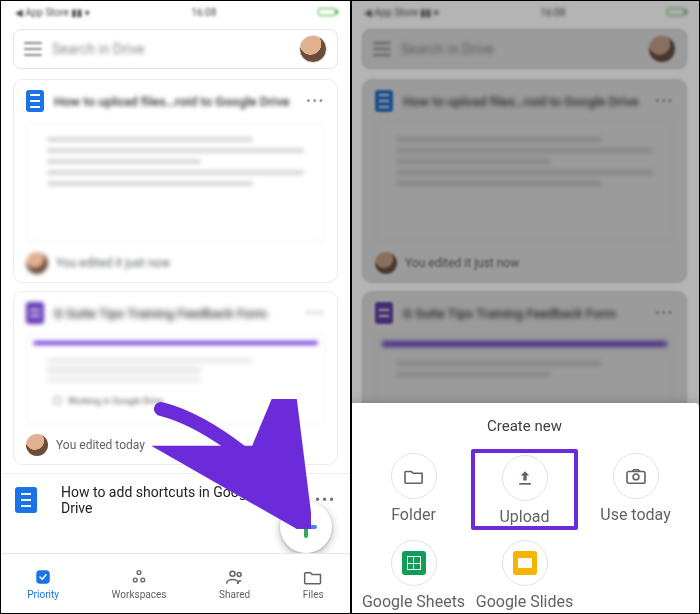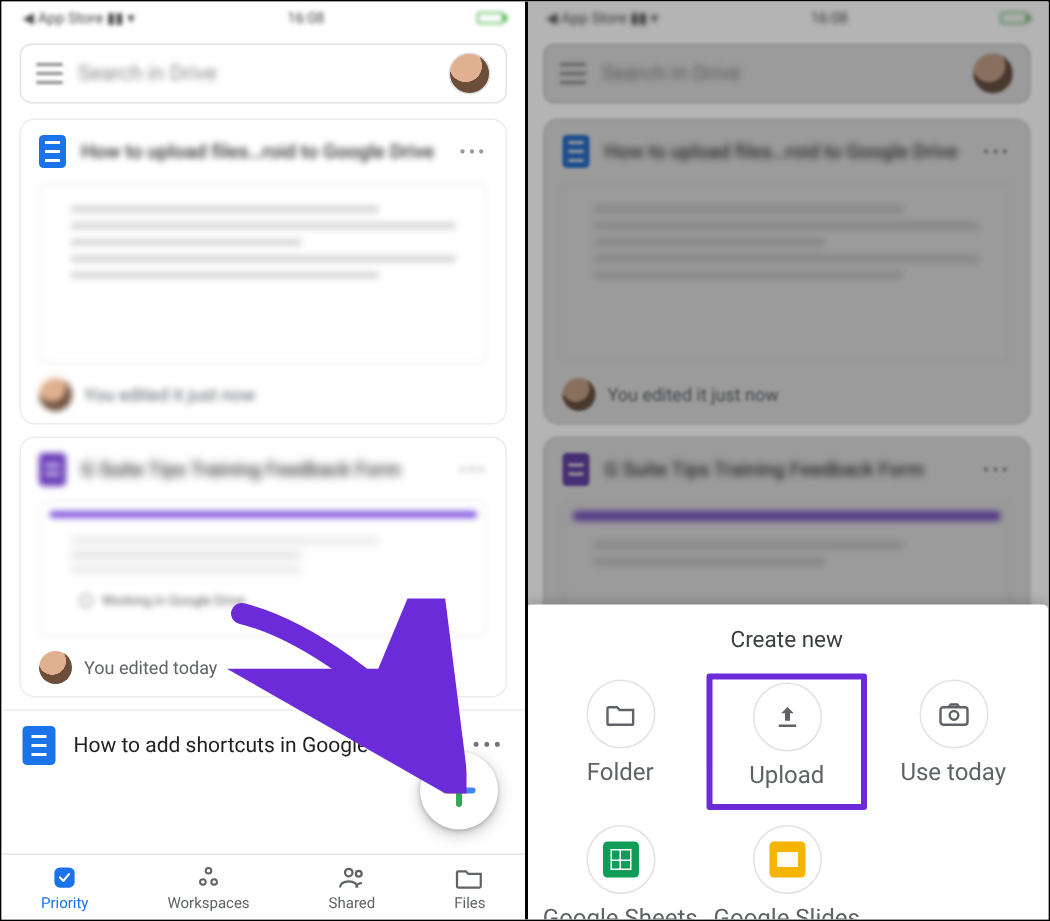--- a/index.html
+++ b/index.html
@@ -65,27 +65,27 @@
   .preview .topbar{ height:6px; background:#6c3ad9; border-radius:2px; margin:-8px -14px 8px;}
   .preview .line{ height:5px; background:#d9d9d9; border-radius:2px;}
   .preview .line.short{ width:60%;}
   .preview .line.med{ width:80%;}
   .card-foot { display:flex; align-items:center; gap:8px; margin-top:10px;}
   .mini-avatar{ width:22px; height:22px; border-radius:50%; background: radial-gradient(circle at 40% 30%, #e0b090 0 45%, #6b4d3a 46% 100%);}
   .foot-text{ font-size:12px; color:#5f6368;}
   .working{ display:flex; align-items:center; gap:6px; font-size:9px; color:#555; margin-top:6px; padding:3px 6px;}
   .working .ring{ width:9px;height:9px;border:1.5px solid #888;border-radius:50%;}
 
-  .row-item { display:flex; align-items:center; padding:10px 14px; gap:12px;}
+  .row-item { display:flex; align-items:center; padding:10px 14px; gap:24px;}
   .row-item .doc-icon{ width:22px;height:26px;}
   .row-item .text{ flex:1; font-size:14px; color:#202124; font-weight:400;}
   .row-item .more{ color:#757575; font-size:14px; letter-spacing:2px; font-weight:700;}
 
   .bottom-nav {
-    position:absolute; bottom:0; left:0; right:0; height:44px;
+    position:absolute; bottom:0; left:0; right:0; height:60px;
     display:flex; align-items:center; justify-content:space-around;
     border-top:1px solid #e6e6e6; background:#fff;
   }
   .nav-item{ display:flex; flex-direction:column; align-items:center; gap:2px; color:#5f6368; font-size:10px;}
   .nav-item.active{ color:#1a73e8;}
   .nav-ic{ width:20px; height:20px; display:flex;align-items:center;justify-content:center;}
 
   
   .fab {
     position:absolute; right:18px; bottom:60px;
@@ -134,21 +134,21 @@
   .circ{
     width:46px;height:46px;border-radius:50%;
     border:1px solid #e2e2e2;
     display:flex;align-items:center;justify-content:center;
     background:#fff;
   }
   .cell .lbl{ font-size:16px; color:#5f6368;}
   .highlight{
     border:4px solid #6c2bd9;
     border-radius:2px;
-    padding:2px 6px 10px;
+    padding:2px 6px 0;
   }
 
   
   .badge{ width:24px;height:24px;border-radius:3px;display:flex;align-items:center;justify-content:center;}
   .badge.blue{background:#4285f4;}
   .badge.green{background:#0f9d58;}
   .badge.yellow{background:#f4b400;}
   .badge .inner{ width:12px;height:14px;background:#fff;opacity:.95; }
   .badge.yellow .inner{ background:#fff; width:14px;height:10px;}
 

